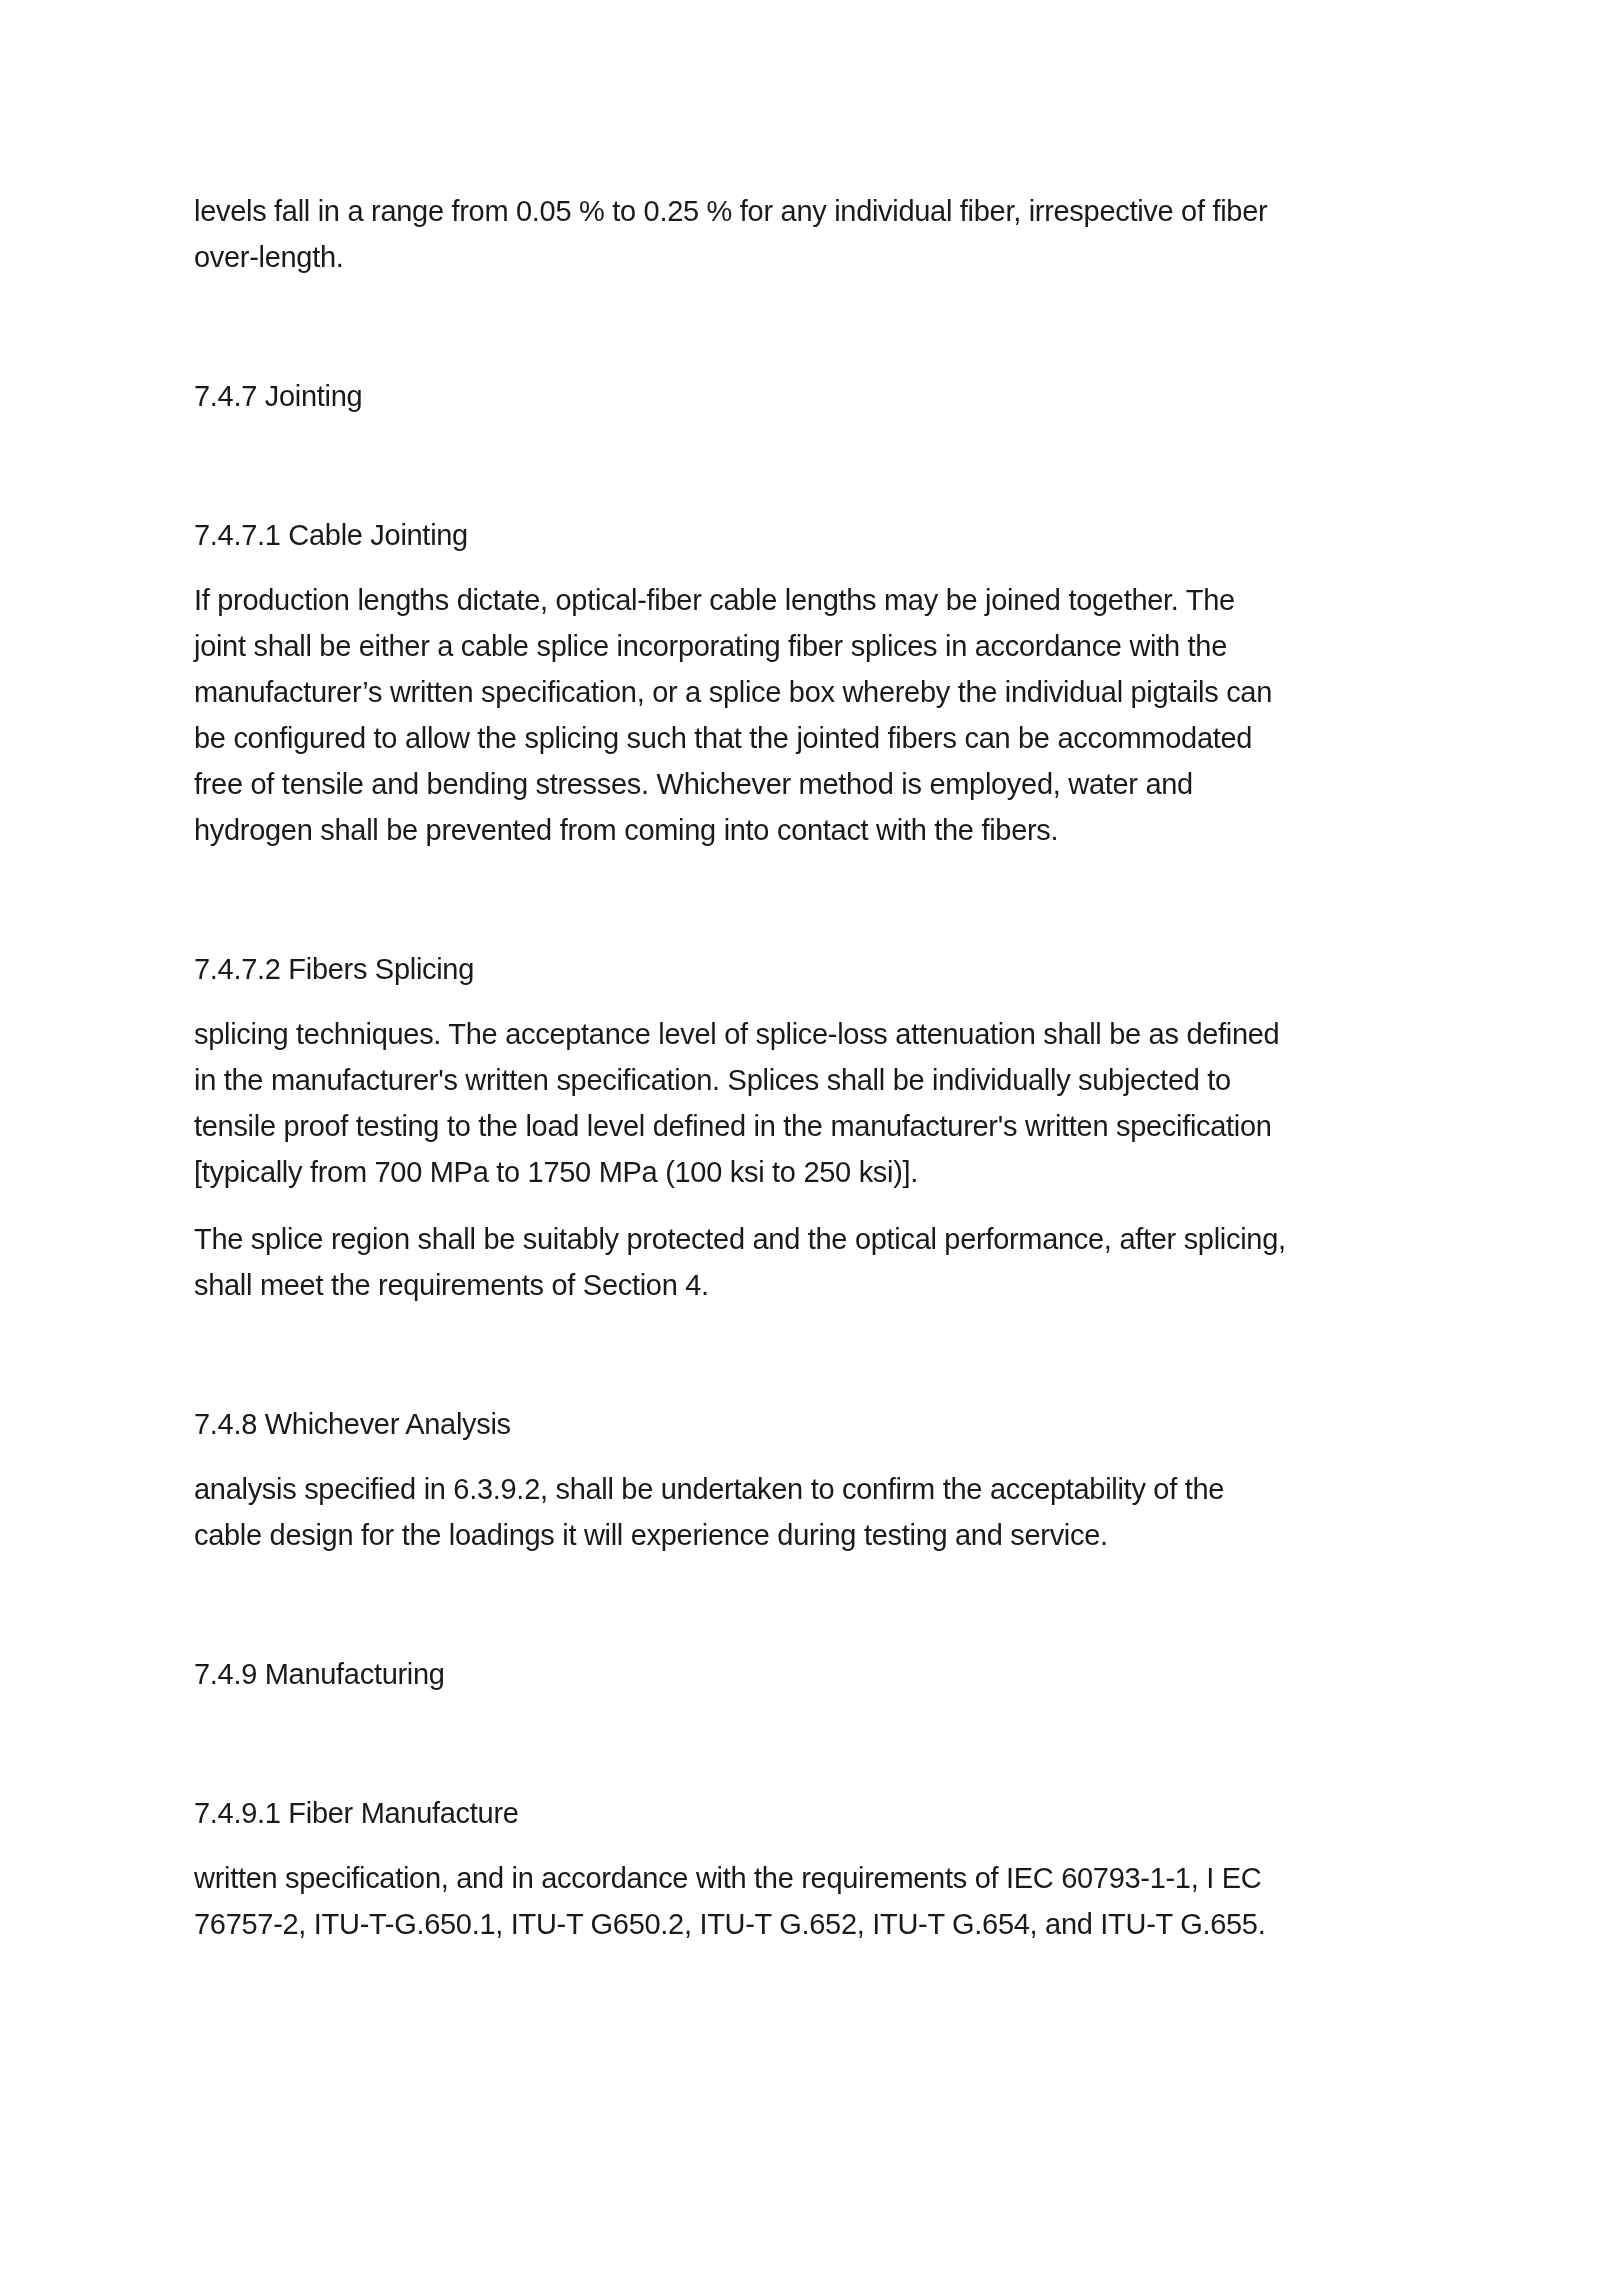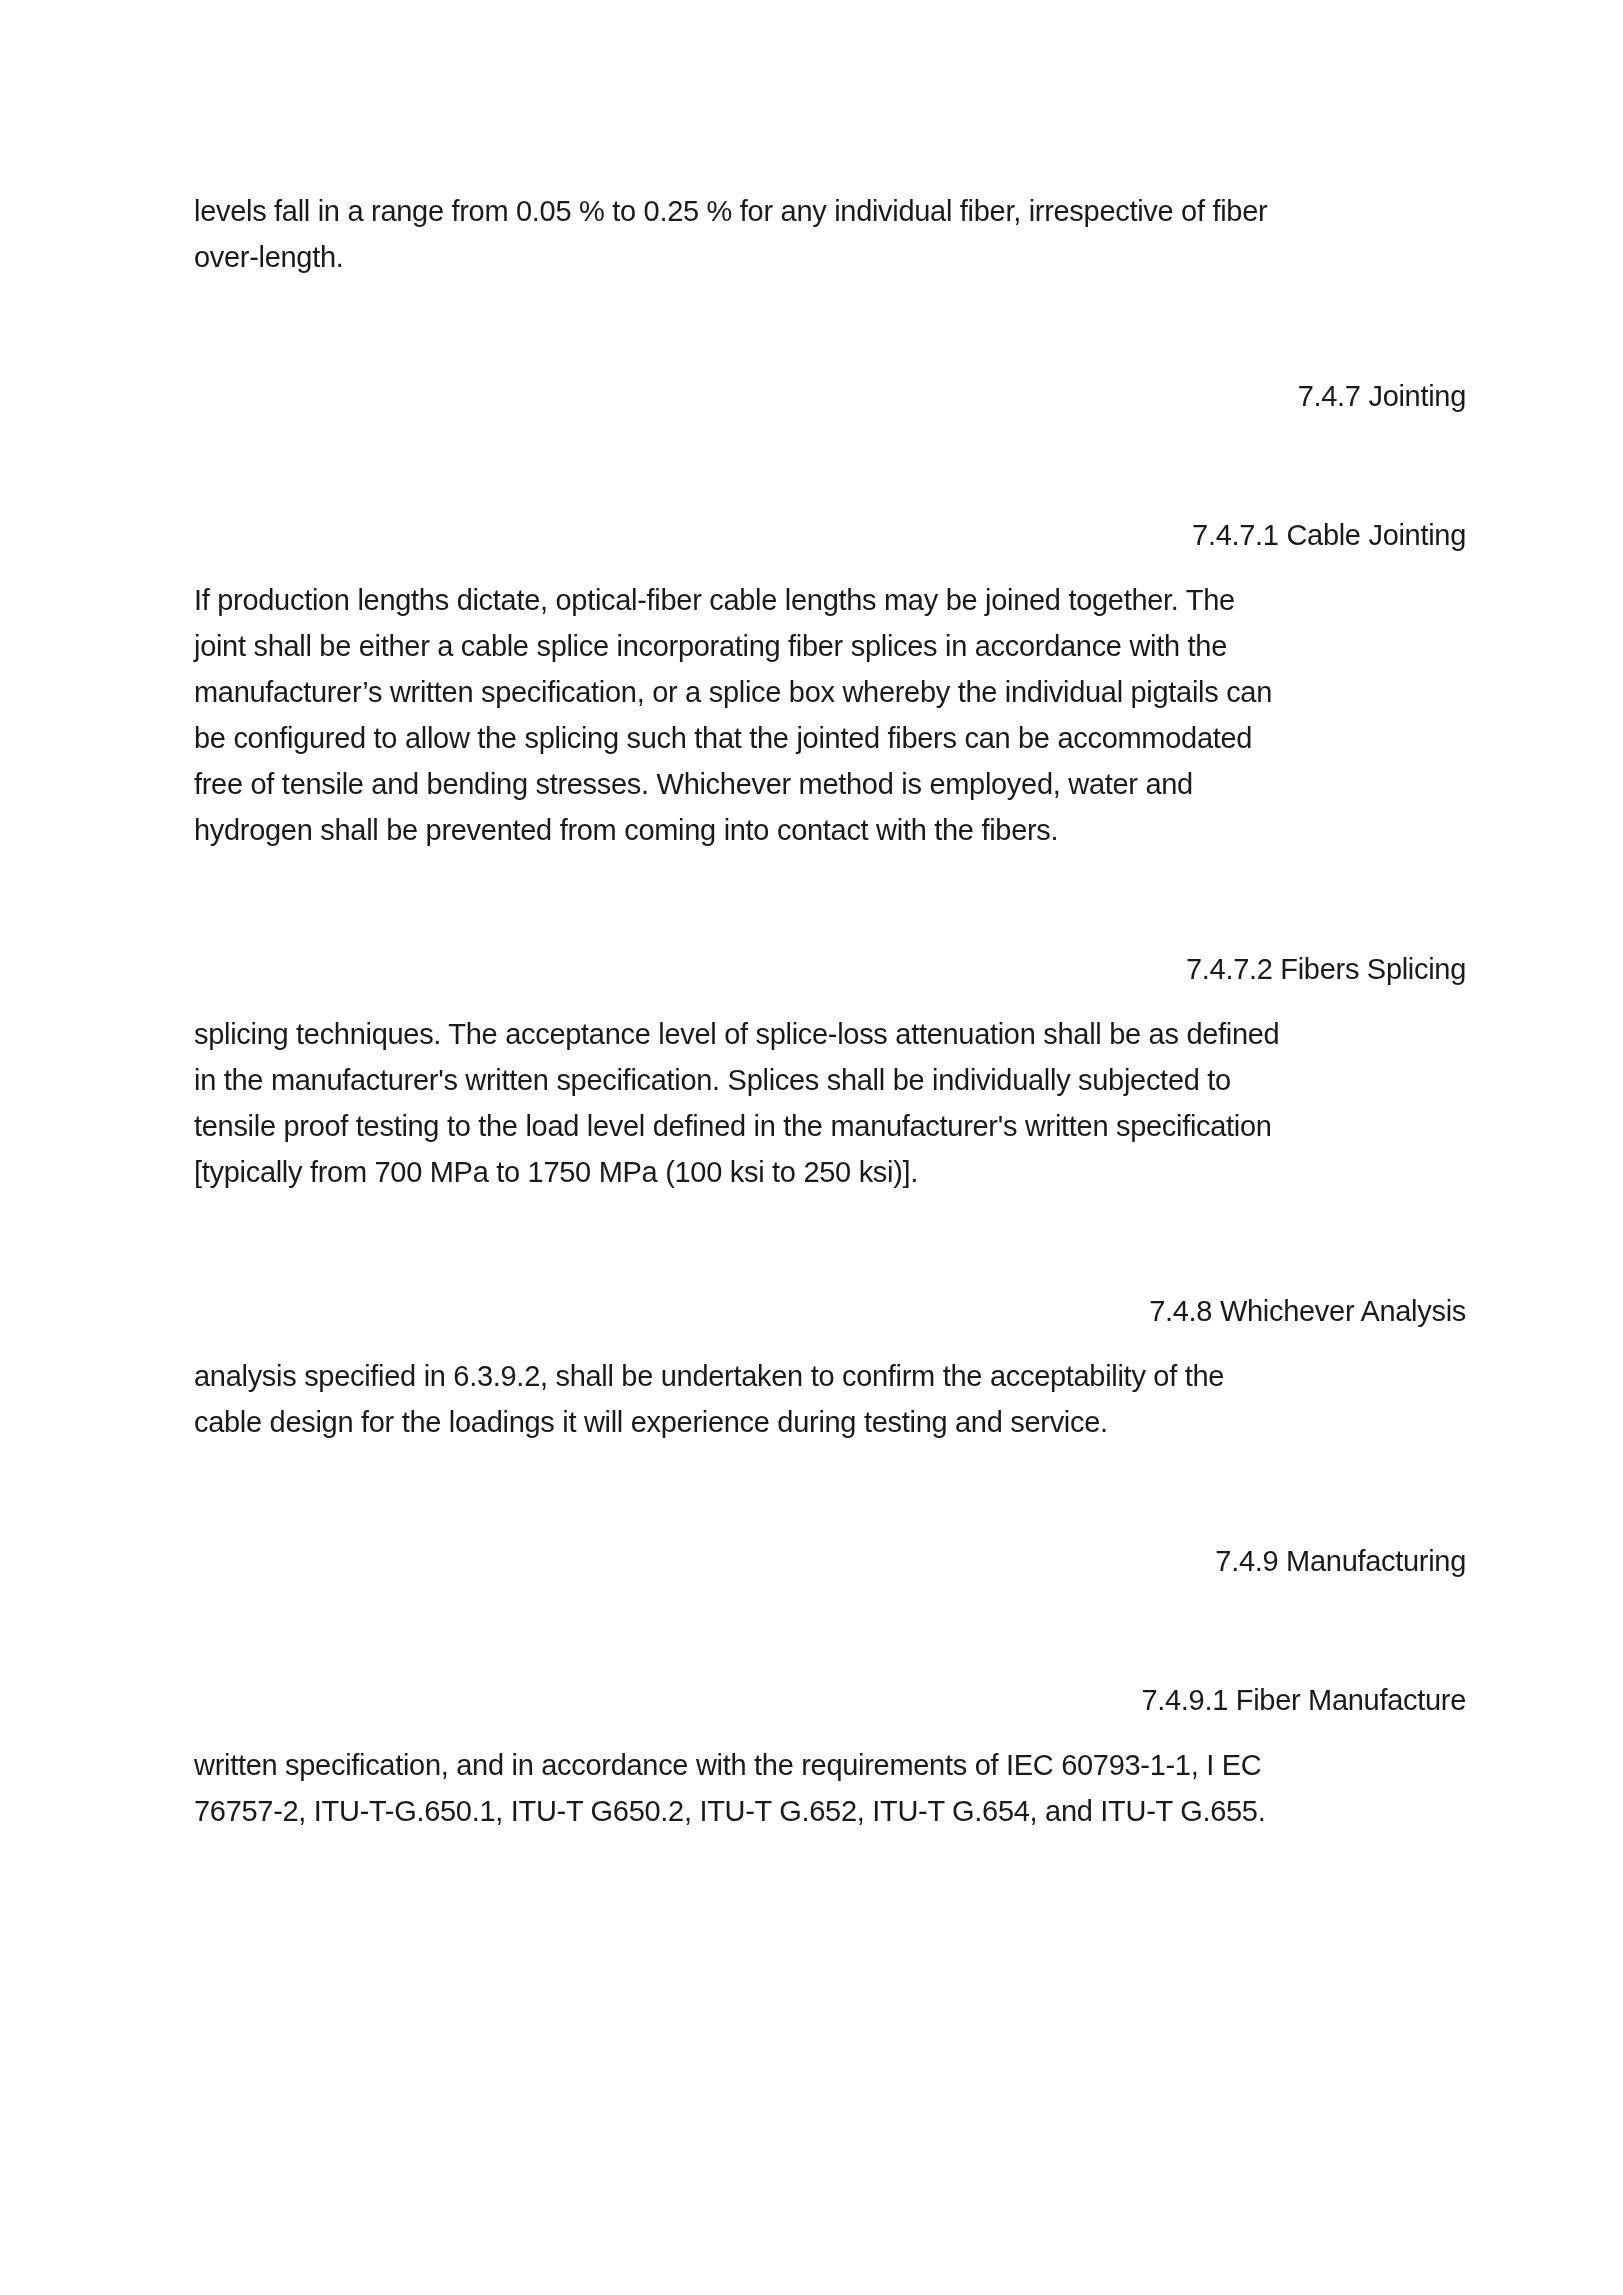--- a/index.html
+++ b/index.html
@@ -20,21 +20,21 @@
     position: absolute;
     left: 194px;
     top: 188px;
     right: 157px;
     font-size: 29px;
     line-height: 46px;
     letter-spacing: -0.3px;
   }
   .block { margin: 0; }
   .paragraph { margin: 0 0 21px 0; }
-  .heading  { margin: 93px 0 19px 0; font-weight: 400; text-align: right; }
+  .heading  { margin: 93px 0 19px 0; font-weight: 400; }
   .content > .block:first-child { margin-top: 0; }
   .line { white-space: nowrap; }
 </style>
 </head>
 <body>
 
 <div class="page" style="background: rgb(255, 255, 255); color: rgb(26, 26, 26);">
   <div class="content">
       <div class="block paragraph">
         <div class="line">levels fall in a range from 0.05 % to 0.25 % for any individual fiber, irrespective of fiber</div>
@@ -56,20 +56,24 @@
       </div>
       <div class="block heading">
         <div class="line">7.4.7.2 Fibers Splicing</div>
       </div>
       <div class="block paragraph">
         <div class="line">splicing techniques. The acceptance level of splice-loss attenuation shall be as defined</div>
         <div class="line">in the manufacturer's written specification. Splices shall be individually subjected to</div>
         <div class="line">tensile proof testing to the load level defined in the manufacturer's written specification</div>
         <div class="line">[typically from 700 MPa to 1750 MPa (100 ksi to 250 ksi)].</div>
       </div>
+      <div class="block paragraph">
+        <div class="line">The splice region shall be suitably protected and the optical performance, after splicing,</div>
+        <div class="line">shall meet the requirements of Section 4.</div>
+      </div>
       <div class="block heading">
         <div class="line">7.4.8 Whichever Analysis</div>
       </div>
       <div class="block paragraph">
         <div class="line">analysis specified in 6.3.9.2, shall be undertaken to confirm the acceptability of the</div>
         <div class="line">cable design for the loadings it will experience during testing and service.</div>
       </div>
       <div class="block heading">
         <div class="line">7.4.9 Manufacturing</div>
       </div>

